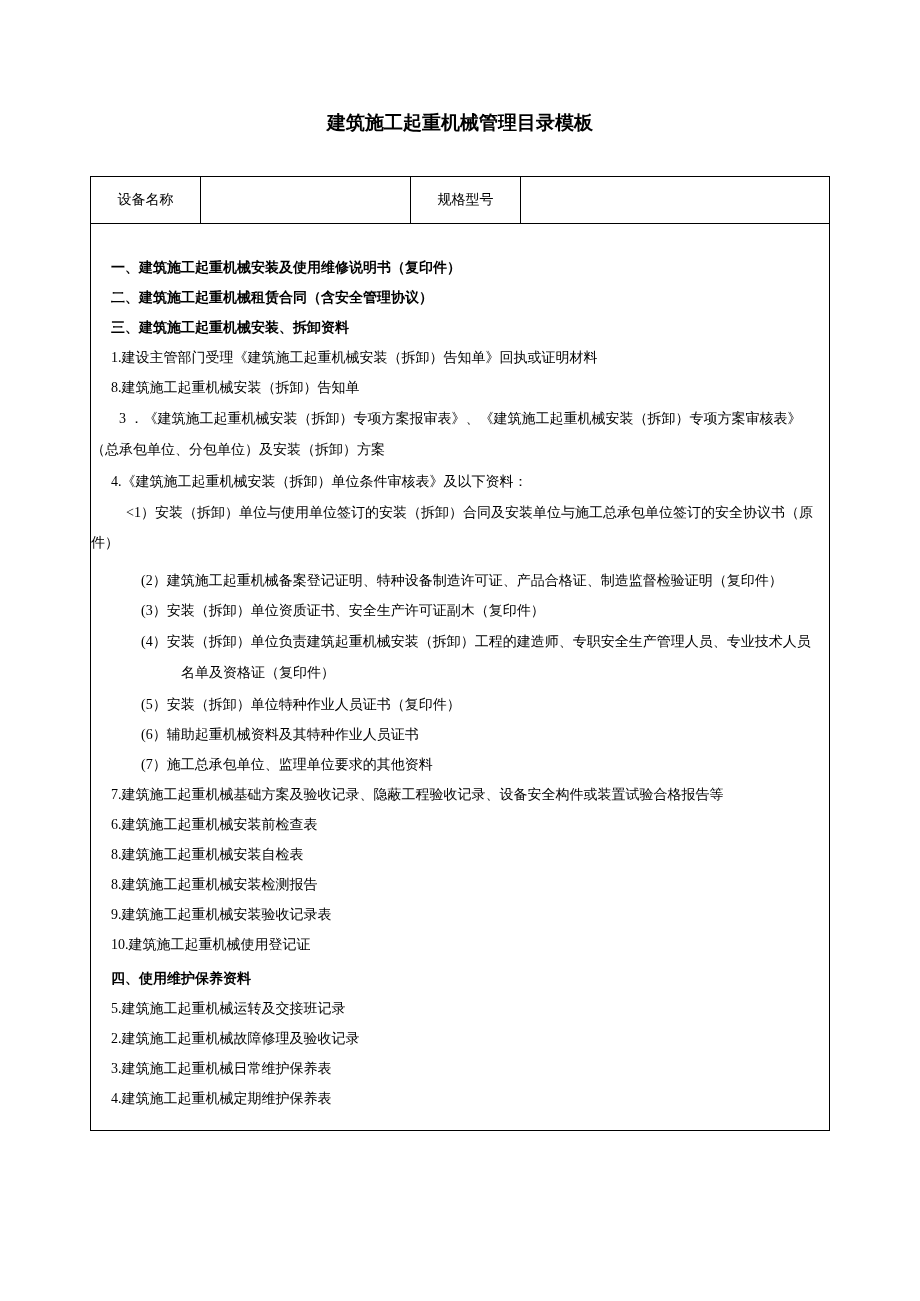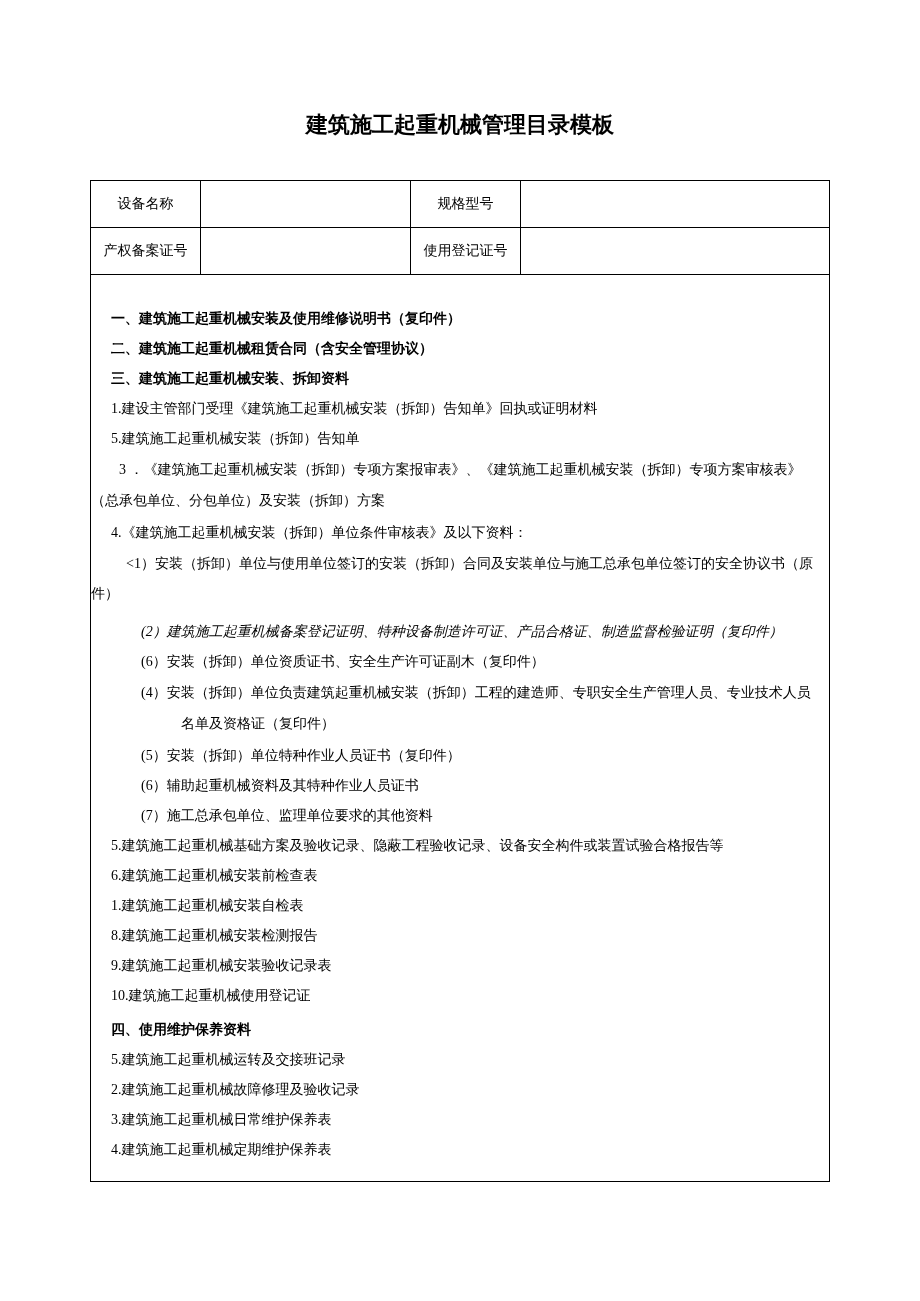--- a/index.html
+++ b/index.html
@@ -10,21 +10,21 @@
     body {
       width: 920px;
       background: #ffffff;
       font-family: "SimSun", "宋体", serif;
       font-size: 14px;
       color: #000000;
       padding: 110px 90px 0 90px;
     }
     .title {
       text-align: center;
-      font-size: 22px;
+      font-size: 19px;
       font-weight: bold;
       margin-bottom: 40px;
       font-family: "SimHei", "黑体", sans-serif;
     }
     .outer-table {
       width: 100%;
       border-collapse: collapse;
       border: 1px solid #000;
     }
     .header-row td {
@@ -76,45 +76,39 @@
 <div class="title">建筑施工起重机械管理目录模板</div>
 
 <table class="outer-table">
   <tbody>
       <tr class="header-row">
     <td class="label-cell">设备名称</td>
     <td class="value-cell"></td>
     <td class="label-cell2">规格型号</td>
     <td></td>
   </tr>
-  <tr class="header-row">
-    <td class="label-cell">产权备案证号</td>
-    <td class="value-cell"></td>
-    <td class="label-cell2">使用登记证号</td>
-    <td></td>
-  </tr>
   <tr>
     <td colspan="4" class="content-cell">
       <div class="para bold">一、建筑施工起重机械安装及使用维修说明书（复印件）</div>
       <div class="para bold">二、建筑施工起重机械租赁合同（含安全管理协议）</div>
       <div class="para bold">三、建筑施工起重机械安装、拆卸资料</div>
       <div class="para">1.建设主管部门受理《建筑施工起重机械安装（拆卸）告知单》回执或证明材料</div>
-      <div class="para">5.建筑施工起重机械安装（拆卸）告知单</div>
+      <div class="para">8.建筑施工起重机械安装（拆卸）告知单</div>
       <div class="para wrap-block neg-indent" style="text-indent: 2em; padding-right:0;">3 ．《建筑施工起重机械安装（拆卸）专项方案报审表》、《建筑施工起重机械安装（拆卸）专项方案审核表》（总承包单位、分包单位）及安装（拆卸）方案</div>
       <div class="para">4.《建筑施工起重机械安装（拆卸）单位条件审核表》及以下资料：</div>
       <div class="para wrap-block neg-indent" style="text-indent: 2.5em;">&lt;1）安装（拆卸）单位与使用单位签订的安装（拆卸）合同及安装单位与施工总承包单位签订的安全协议书（原件）</div>
-      <div class="para subitem" style="margin-top:8px;font-style:italic;">(2）建筑施工起重机械备案登记证明、特种设备制造许可证、产品合格证、制造监督检验证明（复印件）</div>
-      <div class="para subitem">(6）安装（拆卸）单位资质证书、安全生产许可证副木（复印件）</div>
+      <div class="para subitem" style="margin-top:8px;">(2）建筑施工起重机械备案登记证明、特种设备制造许可证、产品合格证、制造监督检验证明（复印件）</div>
+      <div class="para subitem">(3）安装（拆卸）单位资质证书、安全生产许可证副木（复印件）</div>
       <div class="para subitem-hang wrap-block" style="">(4）安装（拆卸）单位负责建筑起重机械安装（拆卸）工程的建造师、专职安全生产管理人员、专业技术人员名单及资格证（复印件）</div>
       <div class="para subitem">(5）安装（拆卸）单位特种作业人员证书（复印件）</div>
       <div class="para subitem">(6）辅助起重机械资料及其特种作业人员证书</div>
       <div class="para subitem">(7）施工总承包单位、监理单位要求的其他资料</div>
-      <div class="para">5.建筑施工起重机械基础方案及验收记录、隐蔽工程验收记录、设备安全构件或装置试验合格报告等</div>
+      <div class="para">7.建筑施工起重机械基础方案及验收记录、隐蔽工程验收记录、设备安全构件或装置试验合格报告等</div>
       <div class="para">6.建筑施工起重机械安装前检查表</div>
-      <div class="para">1.建筑施工起重机械安装自检表</div>
+      <div class="para">8.建筑施工起重机械安装自检表</div>
       <div class="para">8.建筑施工起重机械安装检测报告</div>
       <div class="para">9.建筑施工起重机械安装验收记录表</div>
       <div class="para">10.建筑施工起重机械使用登记证</div>
       <div class="para bold" style="margin-top:6px;">四、使用维护保养资料</div>
       <div class="para">5.建筑施工起重机械运转及交接班记录</div>
       <div class="para">2.建筑施工起重机械故障修理及验收记录</div>
       <div class="para">3.建筑施工起重机械日常维护保养表</div>
       <div class="para">4.建筑施工起重机械定期维护保养表</div>
     </td>
   </tr>

